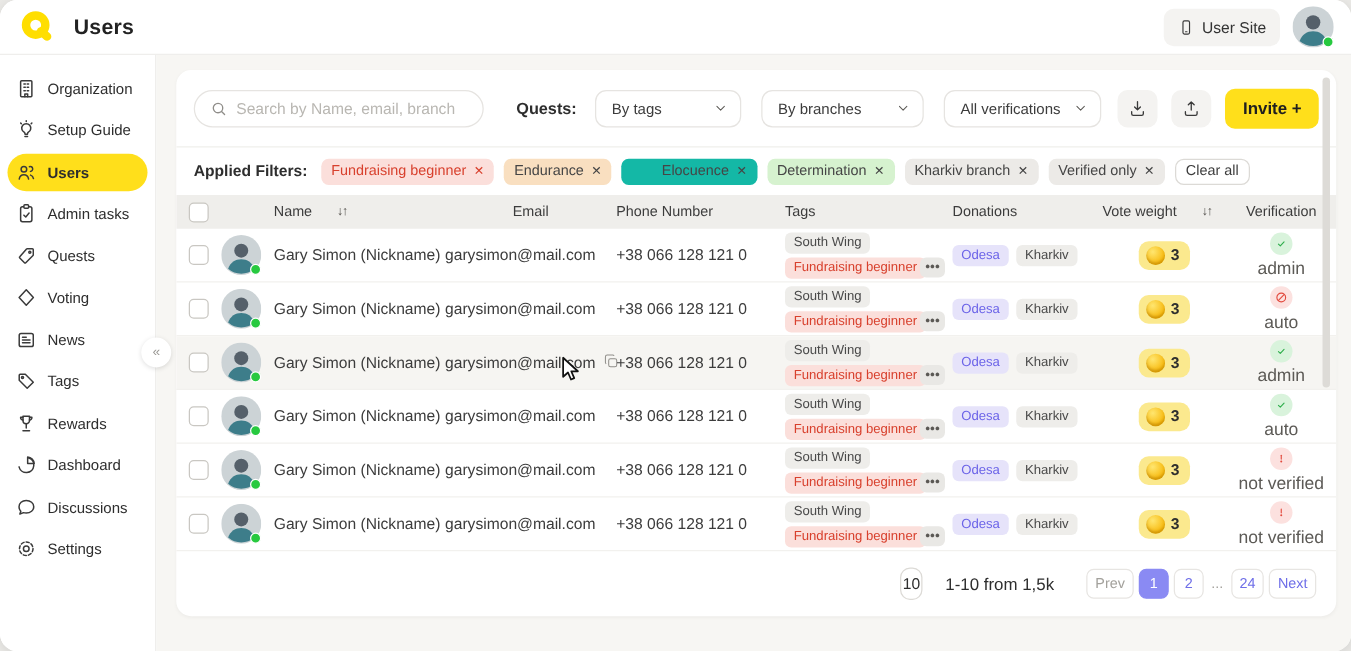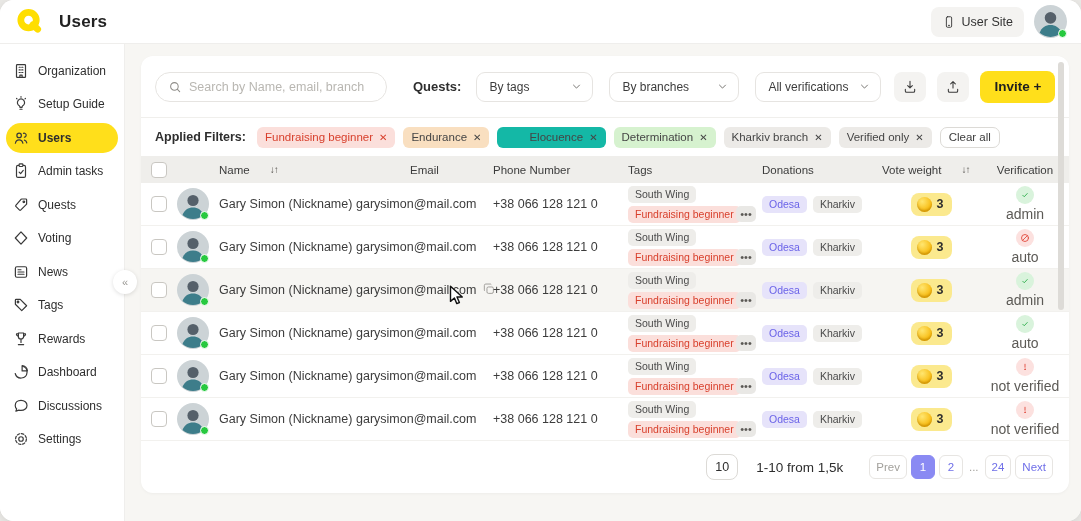--- a/index.html
+++ b/index.html
@@ -81,21 +81,21 @@
   .coin { width:15px; height:15px; border-radius:50%; background:radial-gradient(circle at 35% 30%, #ffe670, #f7b80a 72%); box-shadow:inset 0 -2px 2px rgba(167,110,0,.45); }
   .verif-cell { display:flex; flex-direction:column; align-items:center; gap:2px; }
   .vbadge { width:18px; height:18px; border-radius:50%; display:flex; align-items:center; justify-content:center; }
   .vbadge svg { width:12px; height:12px; fill:none; stroke-width:1.8; stroke-linecap:round; stroke-linejoin:round; }
   .v-green { background:#d9f3dc; } .v-green svg { stroke:#2fae4c; }
   .v-red { background:#fce1df; } .v-red svg { stroke:#e2493d; }
   .v-label { font-size:14px; color:#5c5a56; white-space:nowrap; }
 
   
   .tfoot { flex:1; display:flex; align-items:center; justify-content:flex-end; padding:0 16px; gap:0; }
-  .page-size { width:32px; height:26px; border:1px solid #dcdad6; border-radius:8px; display:flex; align-items:center; justify-content:center; font-size:12.5px; color:#2e2e2e; cursor:pointer; }
+  .page-size { width:18px; height:26px; border:1px solid #dcdad6; border-radius:8px; display:flex; align-items:center; justify-content:center; font-size:12.5px; color:#2e2e2e; cursor:pointer; }
   .range-label { font-size:13.5px; color:#2e2e2e; margin:0 26px 0 18px; }
   .pager { display:flex; gap:4px; }
   .pg-btn { min-width:24px; height:24px; padding:0 6px; border:1px solid #e7e5e2; border-radius:6px; background:#fff; font-size:11.5px; color:#6f6fe8; font-family:inherit; display:flex; align-items:center; justify-content:center; cursor:pointer; }
   .pg-btn.muted { color:#a3a19c; }
   .pg-btn.active { background:#8a8af3; border-color:#8a8af3; color:#fff; }
   .pg-btn.dots { border:none; color:#a3a19c; padding:0 2px; min-width:12px; }
 
   .scroll-thumb { position:absolute; right:5px; top:6px; width:6px; height:248px; border-radius:3px; background:#dddbd7; }
 
   .cursor { position:absolute; left:449px; top:285px; width:17px; height:22px; z-index:20; pointer-events:none; }

